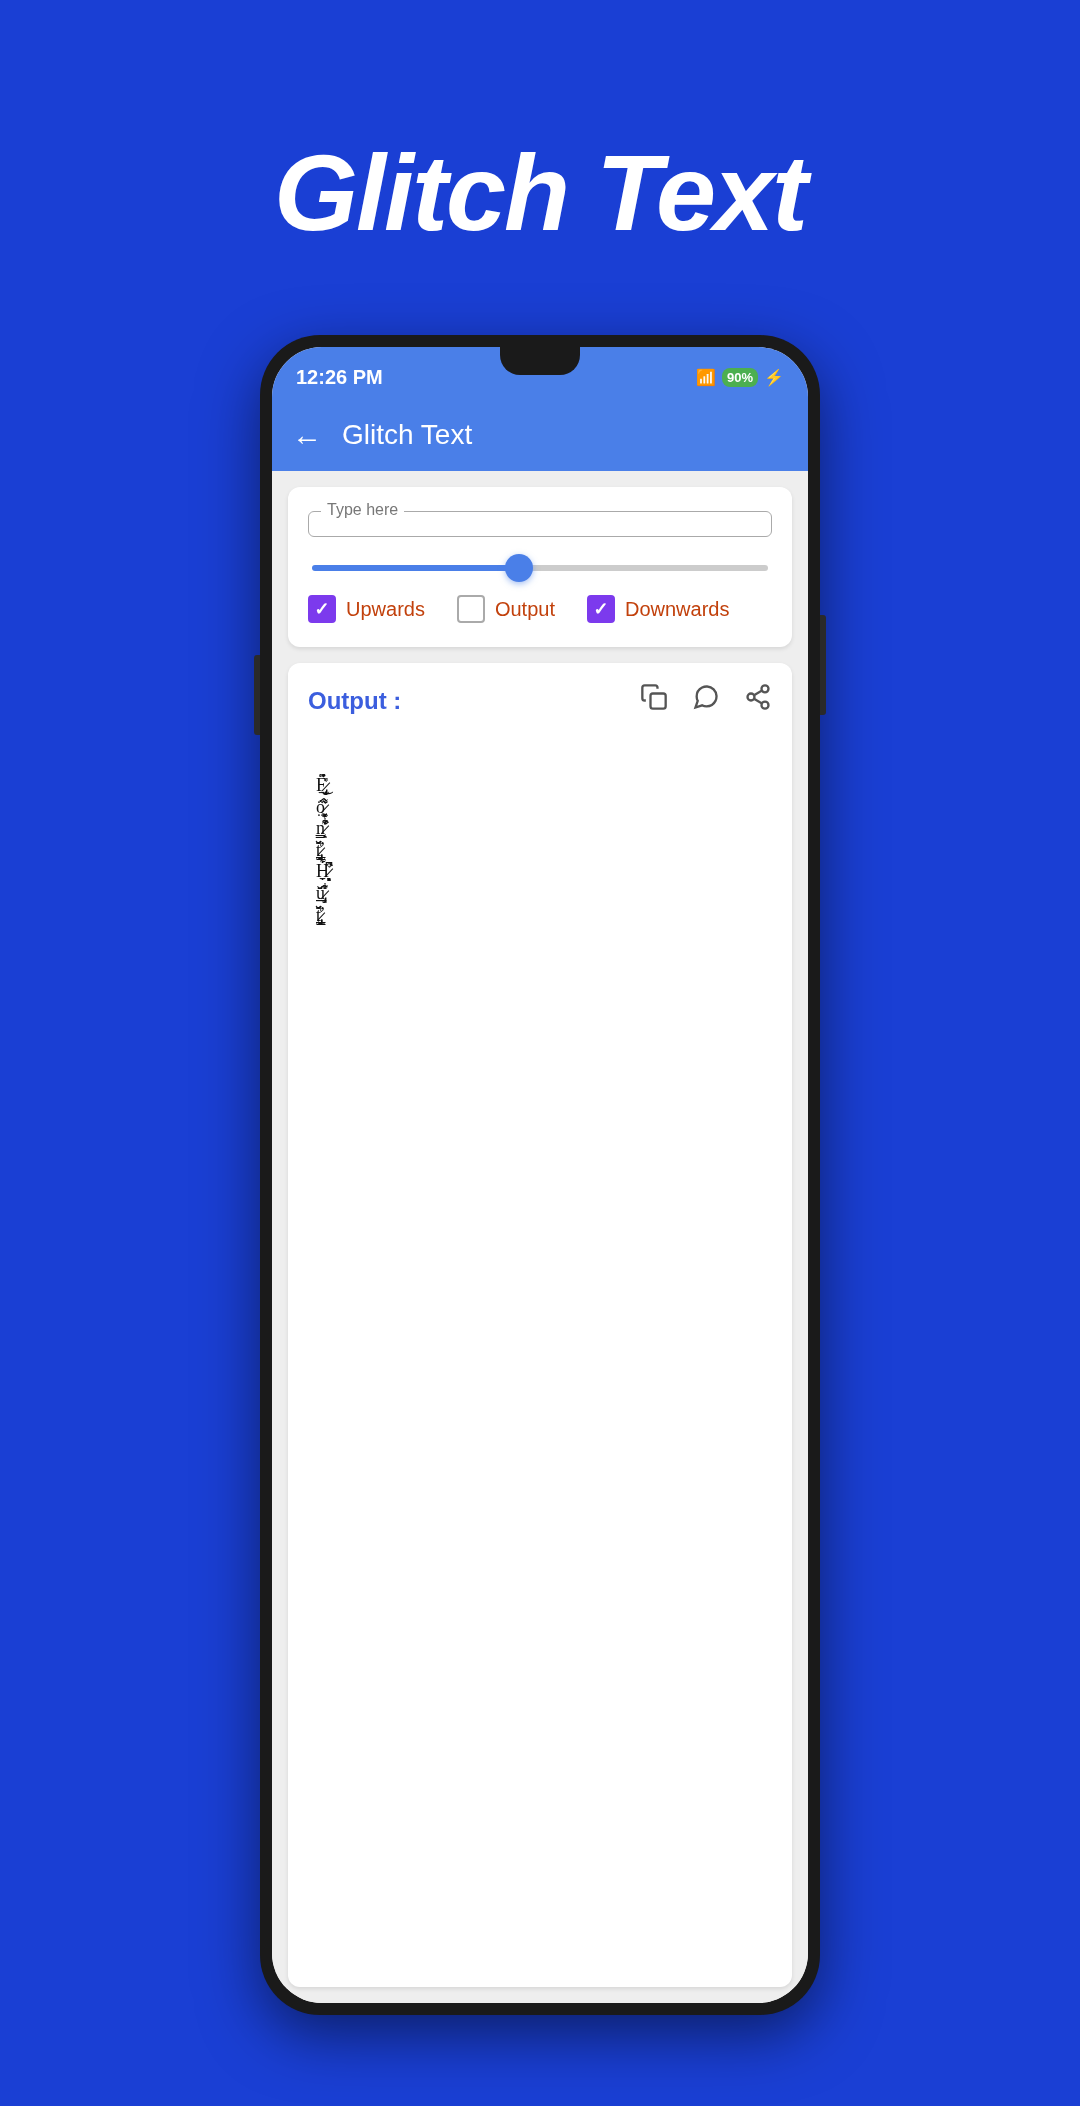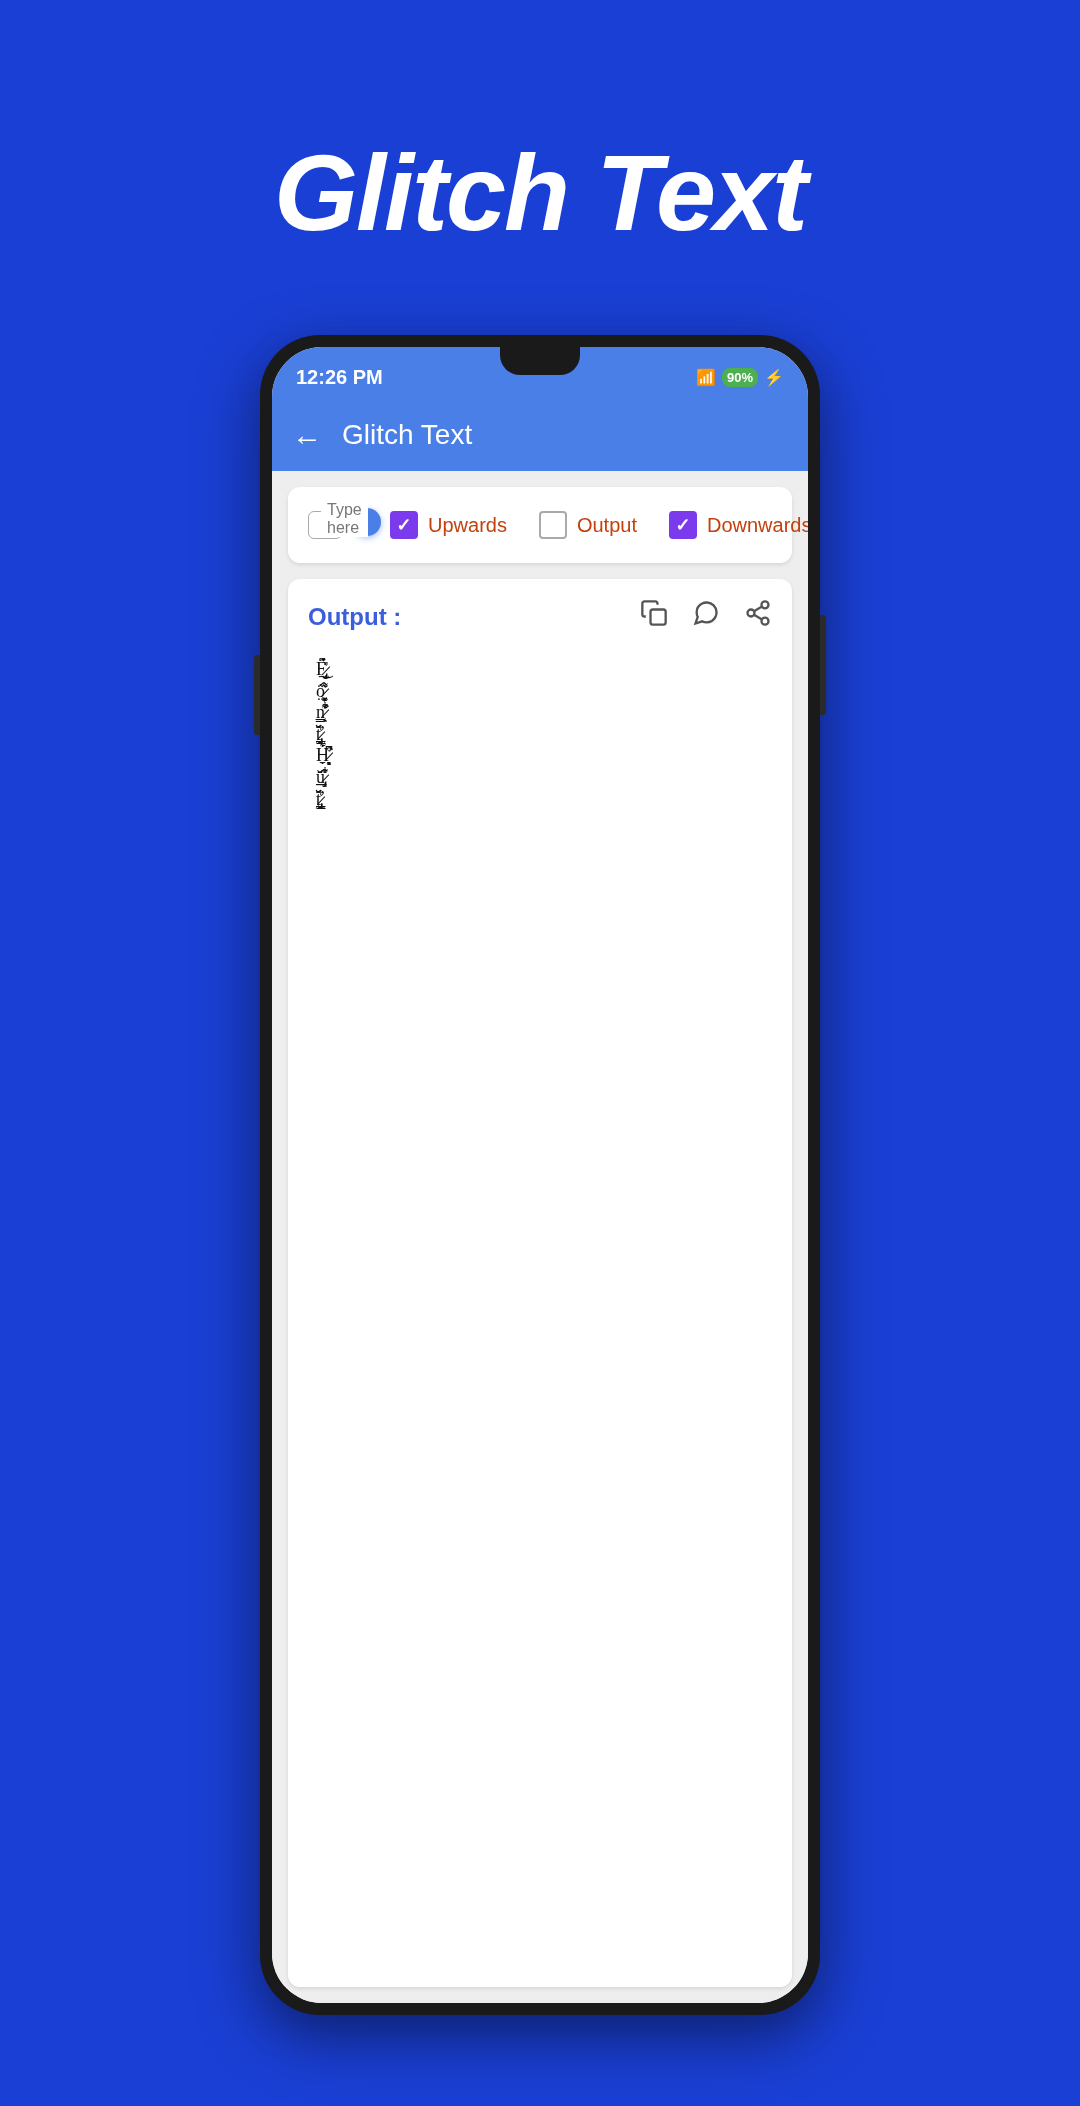--- a/index.html
+++ b/index.html
@@ -125,21 +125,21 @@
       gap: 16px;
       overflow: hidden;
     }
 
     
     .input-card {
       background: white;
       border-radius: 12px;
       padding: 24px 20px;
       display: flex;
-      flex-direction: row;
+      flex-direction: column;
       gap: 20px;
       box-shadow: 0 2px 4px rgba(0,0,0,0.1);
     }
 
     .text-field-wrapper {
       border: 1.5px solid #aaa;
       border-radius: 6px;
       padding: 12px 16px;
       position: relative;
     }
@@ -235,20 +235,21 @@
     
     .output-card {
       background: white;
       border-radius: 12px;
       padding: 20px;
       flex: 1;
       display: flex;
       flex-direction: column;
       box-shadow: 0 2px 4px rgba(0,0,0,0.1);
       overflow: hidden;
+      gap: 32px;
     }
 
     .output-header {
       display: flex;
       align-items: center;
       margin-bottom: 16px;
     }
 
     .output-label {
       color: #3b5ede;

